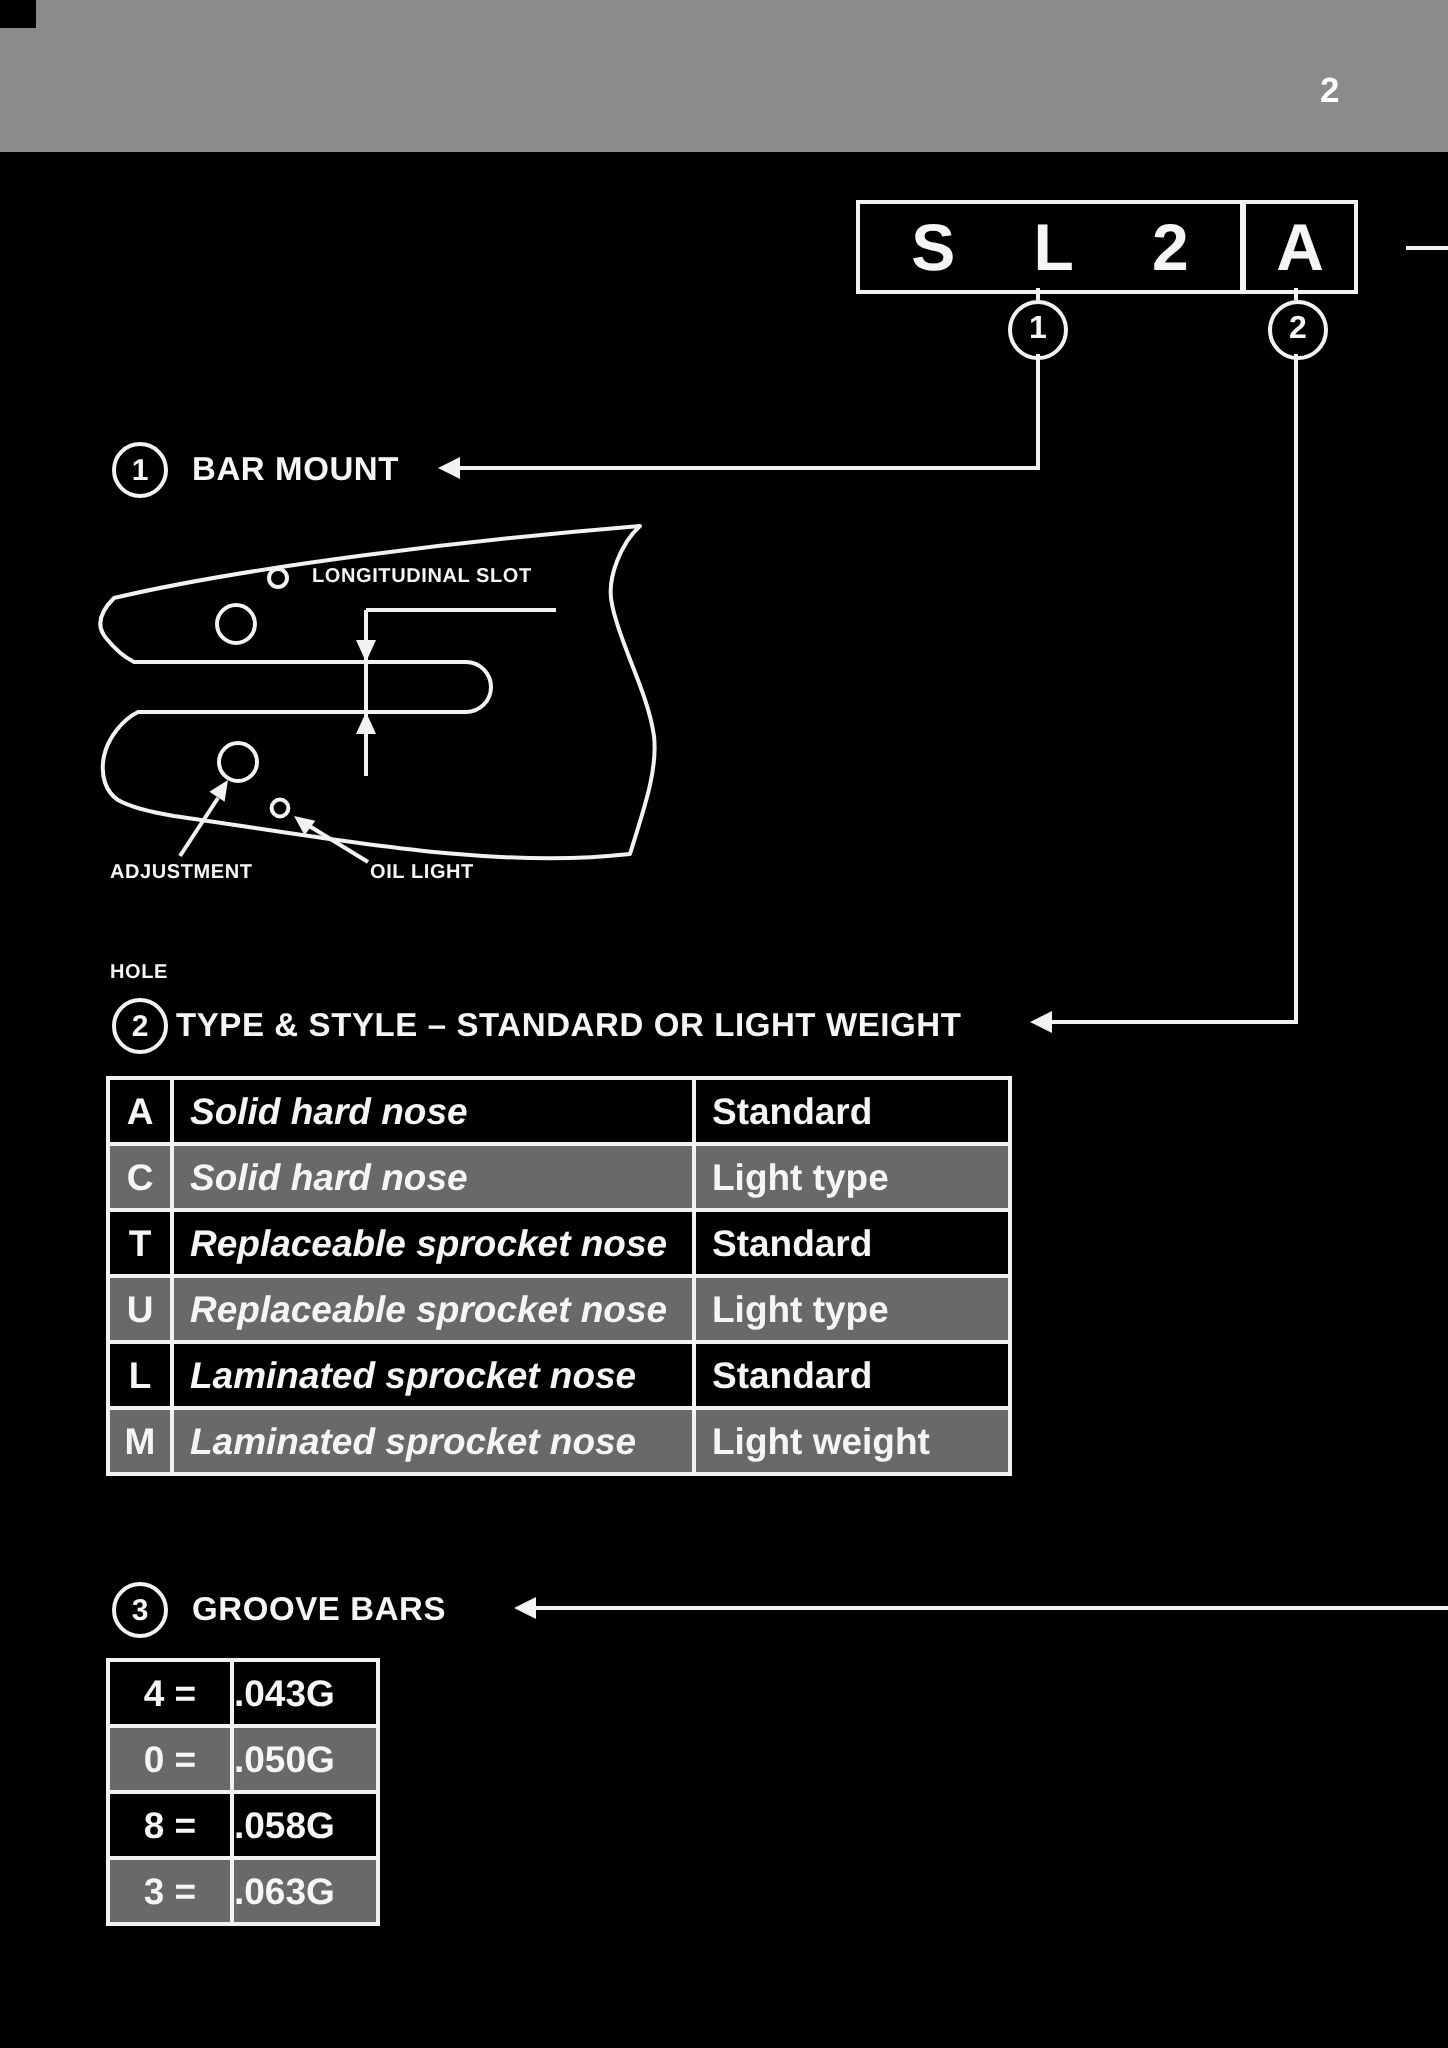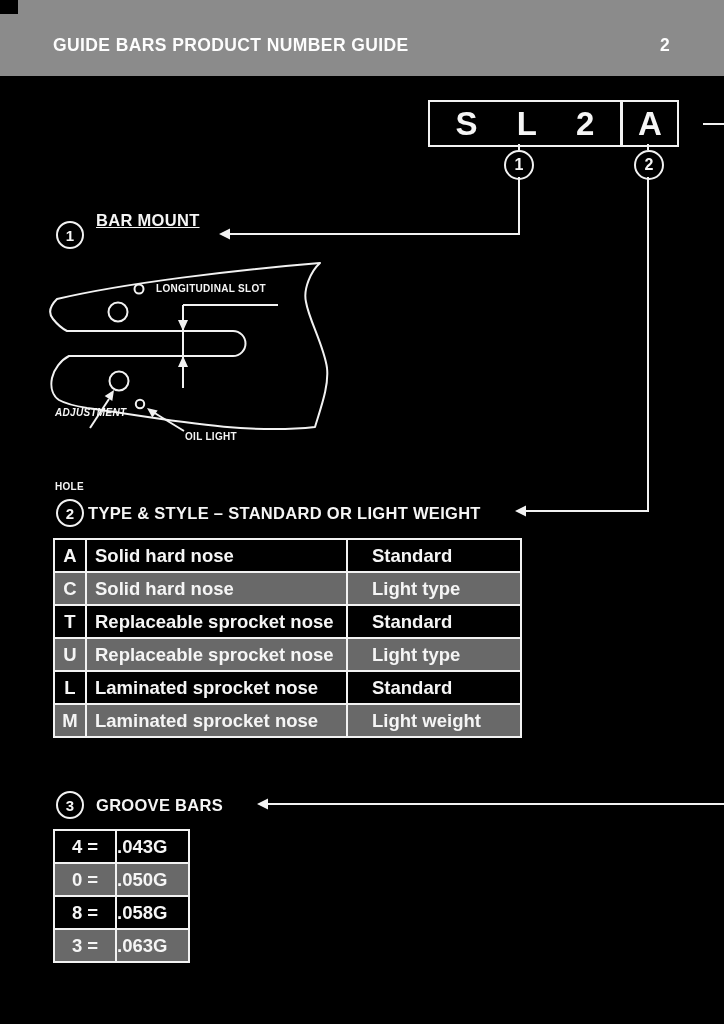--- a/index.html
+++ b/index.html
@@ -29,56 +29,55 @@
   .callout-1{left:504px;top:150px;}
   .callout-2{left:634px;top:150px;}
 
   
   .sect-circle{width:24px;height:24px;border:2px solid #f2f2f2;border-radius:50%;
     display:flex;align-items:center;justify-content:center;font-size:15px;}
   .sc1{left:56px;top:221px;}
   .sc2{left:56px;top:499px;}
   .sc3{left:56px;top:791px;}
   .sect-title{font-size:16.5px;letter-spacing:.3px;}
-  .st1{left:96px;top:211px;text-decoration:underline;}
+  .st1{left:96px;top:226px;}
   .st2{left:88px;top:504px;}
   .st3{left:96px;top:796px;}
 
   
   .diag-label{font-size:10px;letter-spacing:.3px;}
   .lab-slot{left:156px;top:283px;}
-  .lab-adj1{left:55px;top:407px;font-style:italic;}
+  .lab-adj1{left:55px;top:431px;}
   .lab-adj2{left:55px;top:448px;margin-top:33px;}
   .lab-oil{left:185px;top:431px;}
 
   
   .lines-svg{left:0;top:0;width:724px;height:1024px;pointer-events:none;}
   .lines-svg path,.lines-svg line,.lines-svg circle{stroke:#f2f2f2;stroke-width:2;fill:none;}
   .lines-svg polygon{fill:#f2f2f2;stroke:none;}
 
   
   table{border-collapse:collapse;position:absolute;table-layout:fixed;}
   td{border:2px solid #f2f2f2;height:31px;font-size:18.5px;font-weight:bold;
      padding:0;color:#f5f5f5;overflow:hidden;white-space:nowrap;}
   .row-dark td{background:#000000;}
   .row-gray td{background:#696969;}
   .type-table{left:53px;top:538px;}
   .type-table .c-code{width:30px;text-align:center;}
-  .type-table .c-desc{width:251px;text-align:left;padding-left:8px;}
-  .type-table .c-type{width:148px;text-align:left;padding-left:24px;}
+  .type-table .c-desc{width:251px;text-align:left;padding-left:8px;font-style:italic;}
+  .type-table .c-type{width:148px;text-align:left;padding-left:8px;}
   .gauge-table{left:53px;top:829px;}
   .gauge-table .c-digit{width:60px;text-align:center;}
   .gauge-table .c-gauge{width:71px;text-align:left;}
 </style>
 </head>
 <body>
 
 <div class="abs header-bar">
   <div class="abs header-notch"></div>
-  <div class="abs header-title">GUIDE BARS PRODUCT NUMBER GUIDE</div>
   <div class="abs page-number">2</div>
 </div>
 
 <div class="abs code-box code-main">
   <span class="code-letter">S</span>
   <span class="code-letter">L</span>
   <span class="code-letter">2</span>
 </div>
 <div class="abs code-box code-suffix">
   <span class="code-letter">A</span>

